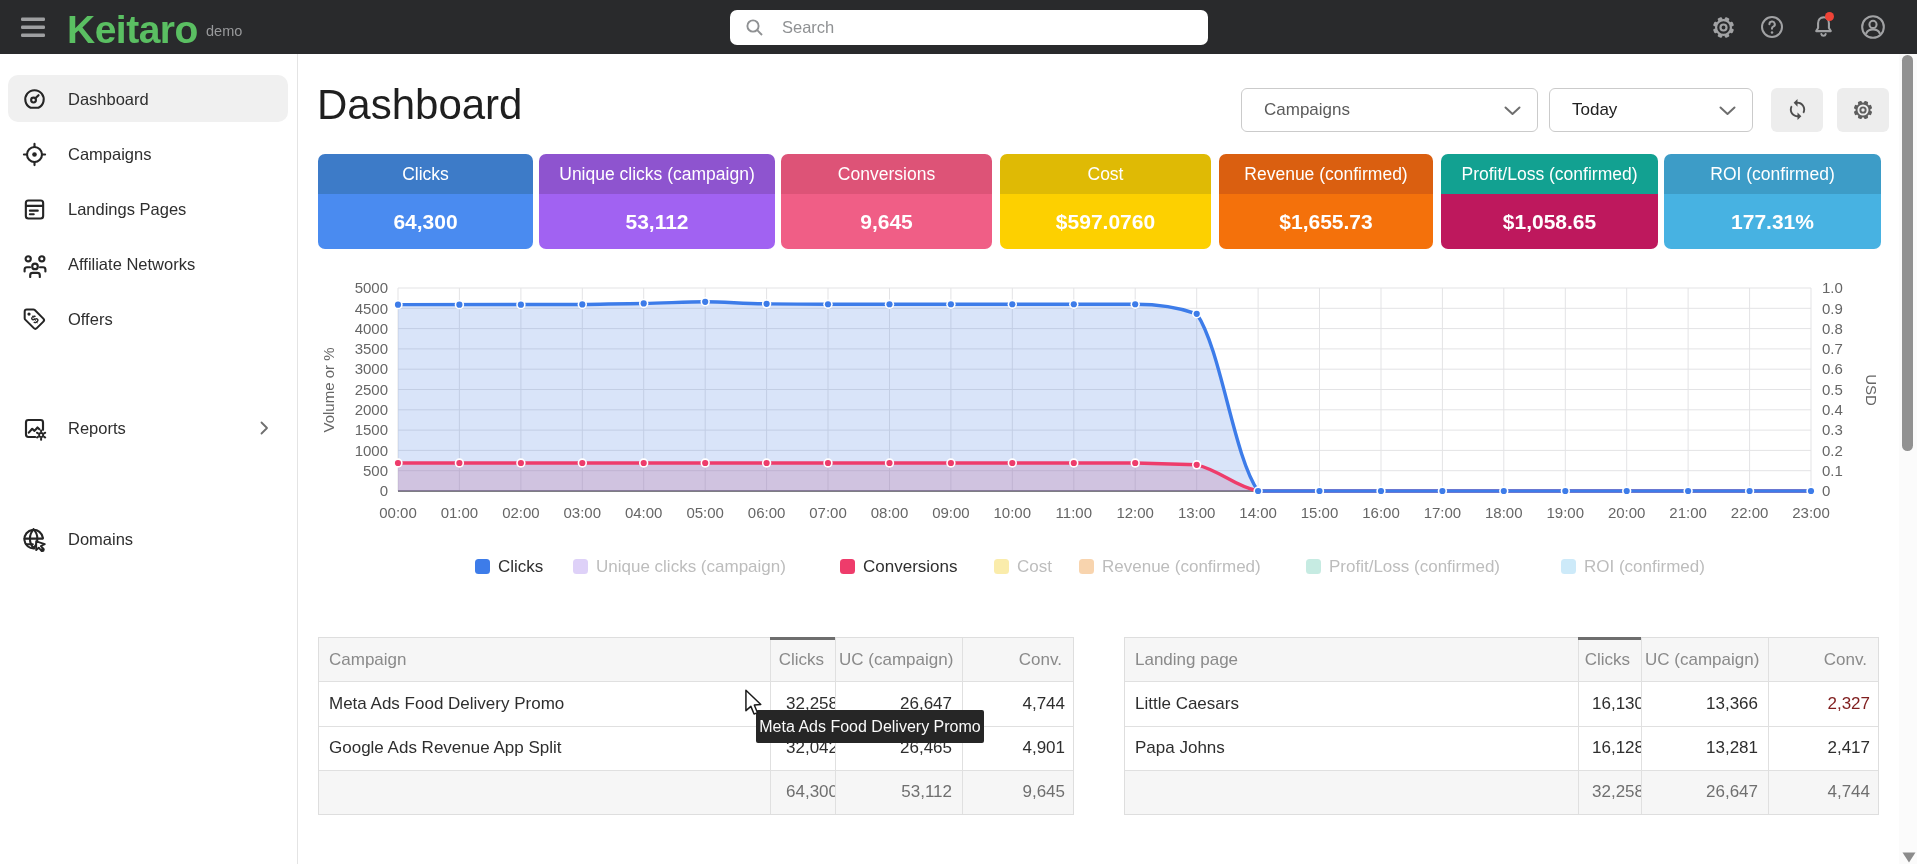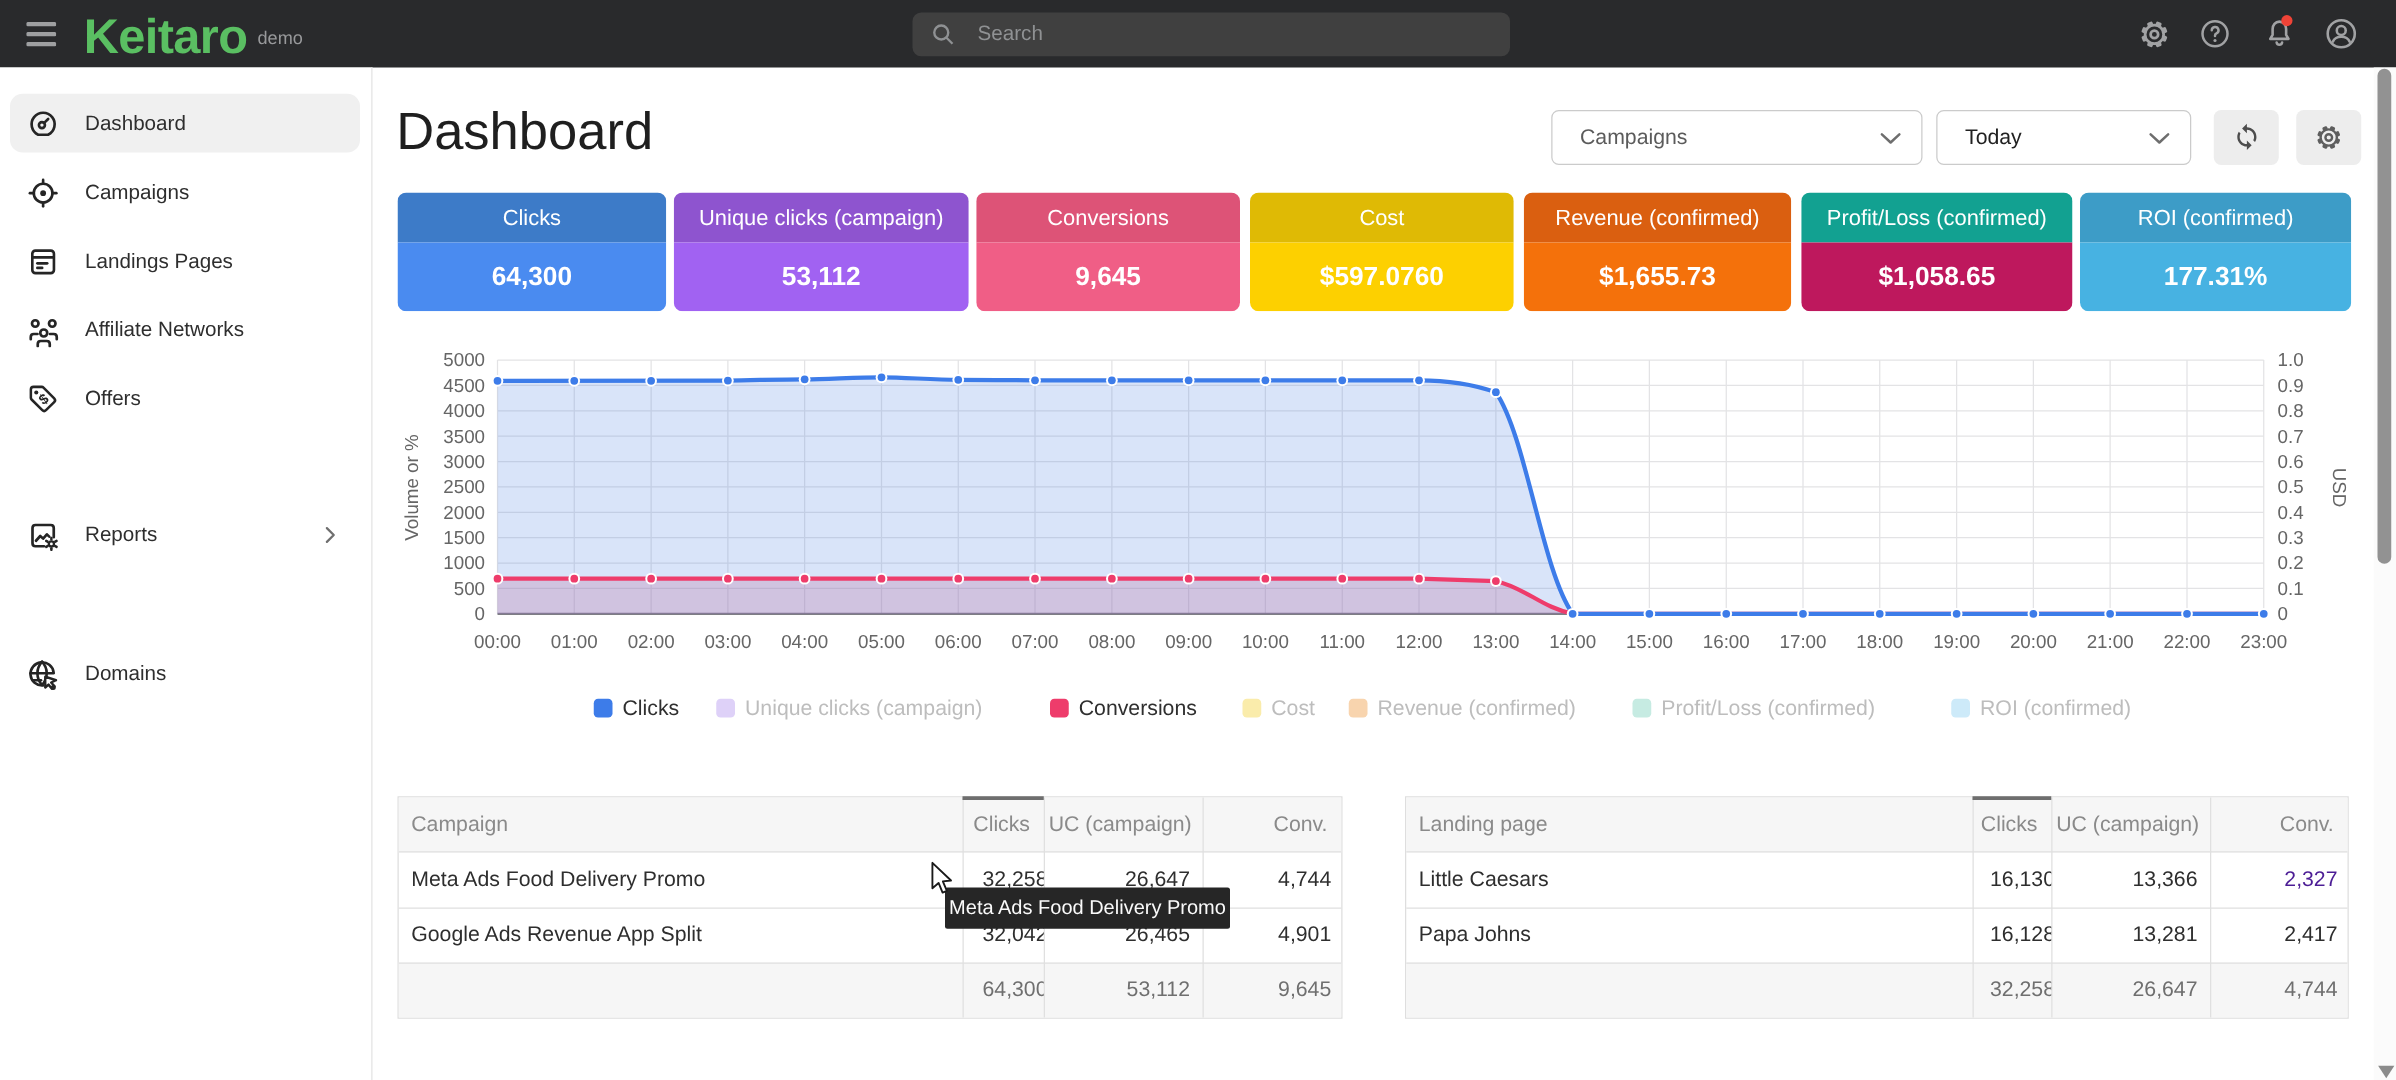--- a/index.html
+++ b/index.html
@@ -4,21 +4,21 @@
 <style>
 * { margin:0; padding:0; box-sizing:border-box; }
 html,body { width:1917px; height:864px; overflow:hidden; background:#fff;
   font-family:"Liberation Sans", sans-serif; }
 .abs { position:absolute; }
 
 #topbar { position:absolute; left:0; top:0; width:1917px; height:54px; background:#292a2c; }
 #logo { position:absolute; left:67px; top:3px; line-height:54px; font-size:39px; font-weight:bold;
   color:#5abf62; letter-spacing:-0.5px; }
 #demo { position:absolute; left:206px; top:4px; line-height:54px; font-size:14.5px; color:#98999b;text-align:center; }
-#search { position:absolute; left:730px; top:10px; width:478px; height:35px; background:#404040; border-radius:7px; }
+#search { position:absolute; left:730px; top:10px; width:478px; height:35px; background:#ffffff; border-radius:7px; }
 #search .ph { position:absolute; left:52px; top:0; line-height:35px; font-size:16.5px; color:#8f9193; }
 
 #sidebar { position:absolute; left:0; top:54px; width:298px; height:810px; background:#fff;
   border-right:1px solid #e4e4e4; }
 #activepill { position:absolute; left:8px; top:21px; width:280px; height:47px; background:#f0f0f0; border-radius:10px; }
 .navitem { position:absolute; left:0; width:298px; height:24px; }
 .navitem svg { position:absolute; left:22px; top:0; }
 .navitem .lbl { position:absolute; left:68px; top:0; line-height:24px; font-size:16.5px; color:#2e2e2e; }
 
 #h1 { position:absolute; left:317px; top:84px; font-size:42px; line-height:42px; font-weight:400; color:#1f1f1f; }
@@ -455,21 +455,21 @@
     <div class="abs" style="left:453px;top:-1px;width:63px;height:3px;background:#6e6e6e"></div>
     <div class="abs" style="left:10px;top:0;line-height:44px;font-size:17px;color:#8a8a8a">Landing page</div>
     <div class="abs" style="left:453px;top:0;width:52px;line-height:44px;font-size:17px;color:#8a8a8a;text-align:right">Clicks</div>
     <div class="abs" style="left:520px;top:0;line-height:44px;font-size:17px;color:#8a8a8a">UC (campaign)</div>
     <div class="abs" style="left:643px;top:0;width:99px;line-height:44px;font-size:17px;color:#8a8a8a;text-align:right">Conv.</div>
     <div class="abs" style="left:10px;top:44px;line-height:44px;font-size:17px;color:#2e2e2e">Little Caesars</div>
     <div class="abs" style="left:454px;top:44px;width:62px;overflow:hidden;height:44px">
       <span style="position:absolute;right:-3px;line-height:44px;font-size:17px;color:#2e2e2e">16,130</span>
     </div>
     <div class="abs" style="left:516px;top:44px;width:117px;line-height:44px;font-size:17px;color:#2e2e2e;text-align:right">13,366</div>
-    <div class="abs" style="left:643px;top:44px;width:102px;line-height:44px;font-size:17px;color:#4c1d95;text-align:right">2,327</div>
+    <div class="abs" style="left:643px;top:44px;width:102px;line-height:44px;font-size:17px;color:#7f1d1d;text-align:right">2,327</div>
     <div class="abs" style="left:10px;top:88px;line-height:44px;font-size:17px;color:#2e2e2e">Papa Johns</div>
     <div class="abs" style="left:454px;top:88px;width:62px;overflow:hidden;height:44px">
       <span style="position:absolute;right:-3px;line-height:44px;font-size:17px;color:#2e2e2e">16,128</span>
     </div>
     <div class="abs" style="left:516px;top:88px;width:117px;line-height:44px;font-size:17px;color:#2e2e2e;text-align:right">13,281</div>
     <div class="abs" style="left:643px;top:88px;width:102px;line-height:44px;font-size:17px;color:#2e2e2e;text-align:right">2,417</div>
     <div class="abs" style="left:454px;top:132px;width:62px;overflow:hidden;height:44px">
       <span style="position:absolute;right:-3px;line-height:44px;font-size:17px;color:#6f6f6f">32,258</span>
     </div>
     <div class="abs" style="left:516px;top:132px;width:117px;line-height:44px;font-size:17px;color:#6f6f6f;text-align:right">26,647</div>

